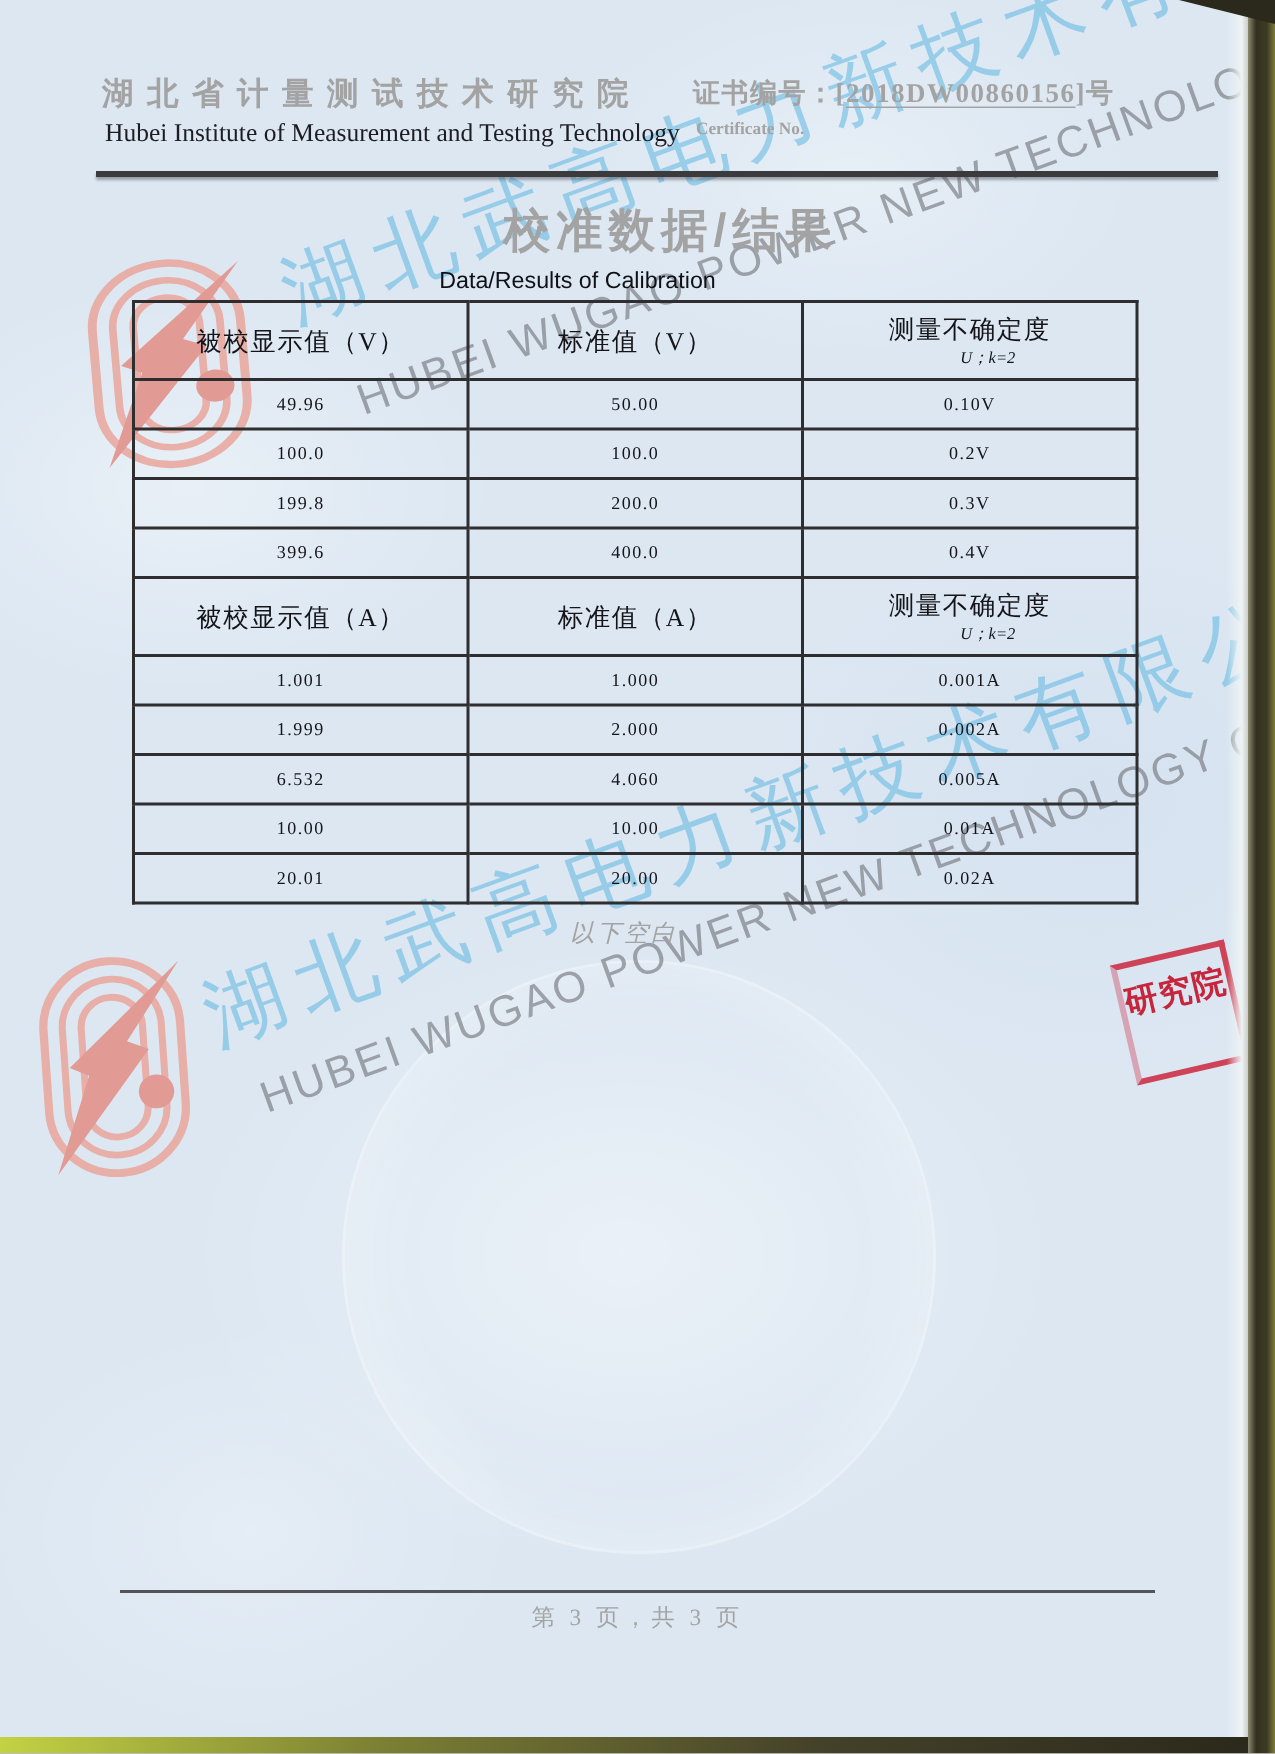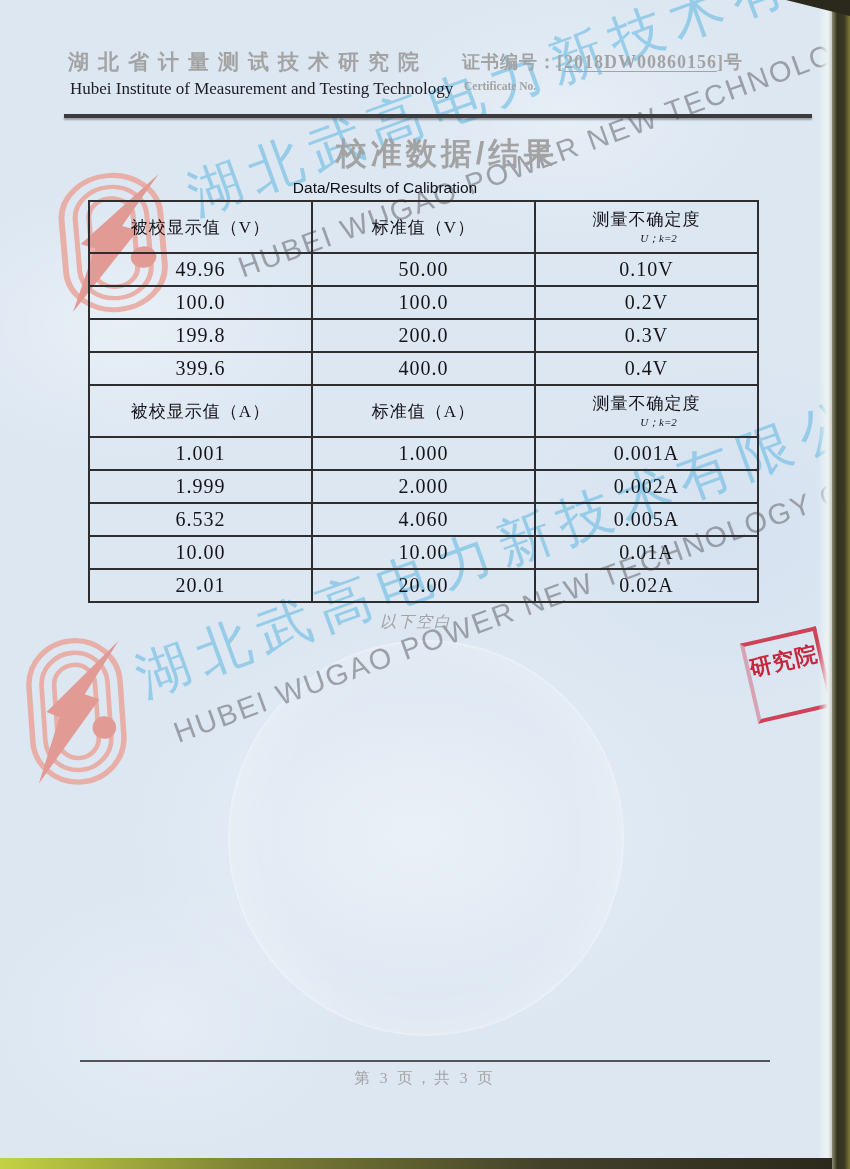--- a/index.html
+++ b/index.html
@@ -43,21 +43,21 @@
   .cert-line{left:462px;top:50px;font-size:18px;font-family:"Liberation Serif",serif;font-weight:600;letter-spacing:1px;}
   .cert-no{text-decoration:underline;text-underline-offset:3px;}
   .cert-en{left:464px;top:80px;font-size:11.5px;font-family:"Liberation Serif",serif;font-weight:bold;}
   .head-rule{left:64px;top:114px;width:748px;height:4px;background:#3b3b3d;box-shadow:0 2px 2px rgba(70,70,80,0.45);}
   .title-cn{left:0;top:133px;width:832px;text-align:center;font-size:31px;font-weight:bold;letter-spacing:4px;padding-left:31px;}
   .title-en{left:0;top:179px;width:770px;text-align:center;font-size:15.5px;color:#101016;}
   
   table.cal{position:absolute;left:88px;top:200px;width:669px;z-index:2;border-collapse:collapse;table-layout:fixed;}
   table.cal td{border:2px solid #2e2e31;text-align:center;vertical-align:middle;padding:0;color:#141419;}
   tr.hrow td{height:50px;font-size:17px;font-family:"Liberation Serif",serif;letter-spacing:1px;}
-  tr.drow td{height:31px;font-size:20px;font-family:"Liberation Serif",serif;letter-spacing:1px;}
+  tr.drow td{height:31px;font-size:12px;font-family:"Liberation Serif",serif;letter-spacing:1px;}
   .u2{font-style:italic;font-size:11px;font-family:"Liberation Serif",serif;letter-spacing:0;margin-left:24px;}
   .end-note{left:0;top:612px;width:832px;text-align:center;font-size:16px;font-family:"Liberation Serif",serif;letter-spacing:2px;font-style:italic;}
   
   .foot-rule{left:80px;top:1060px;width:690px;height:2px;background:#53535a;}
   .foot-text{left:80px;top:1068px;width:690px;text-align:center;font-size:15.5px;letter-spacing:3px;font-family:"Liberation Serif",serif;}
   
   .stamp{position:absolute;left:748px;top:634px;width:70px;height:74px;z-index:5;
     border:4px solid rgba(204,39,62,0.85);border-left-color:rgba(204,39,62,0.35);transform:rotate(-13deg);}
   .stamp-text{margin-top:8px;text-align:center;font-size:22px;font-weight:bold;color:rgba(198,26,50,0.95);letter-spacing:1px;}
 </style>

